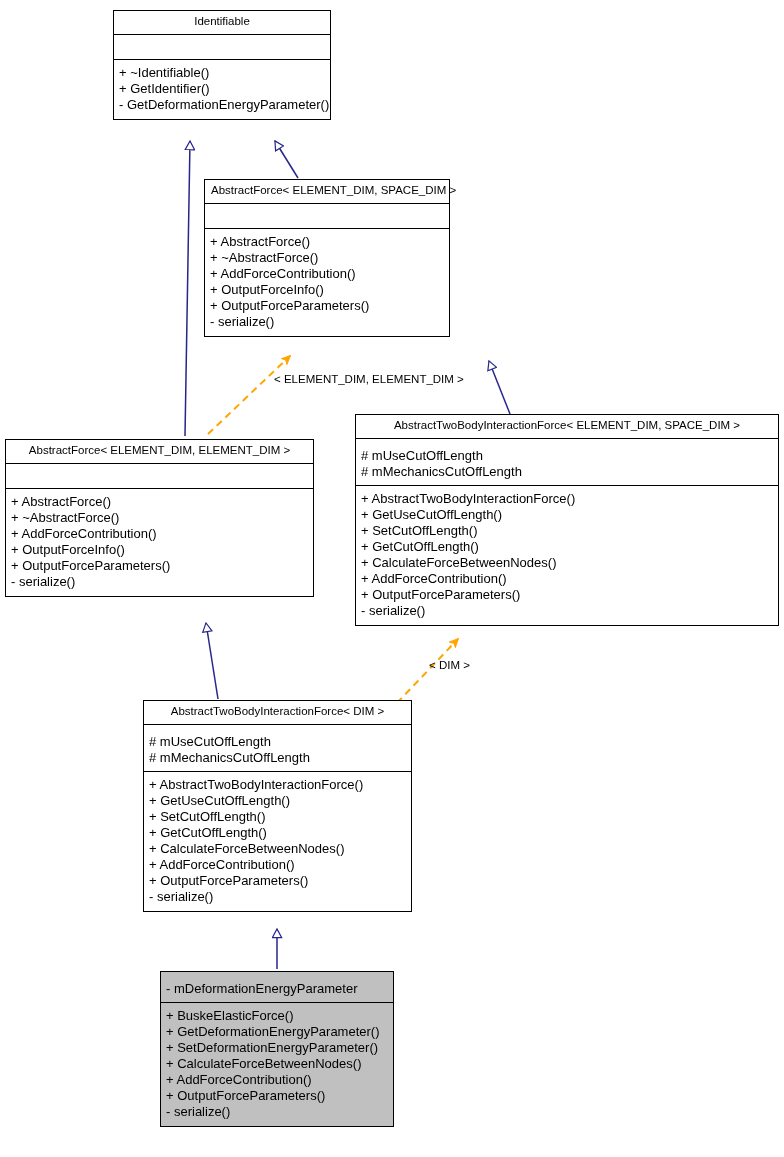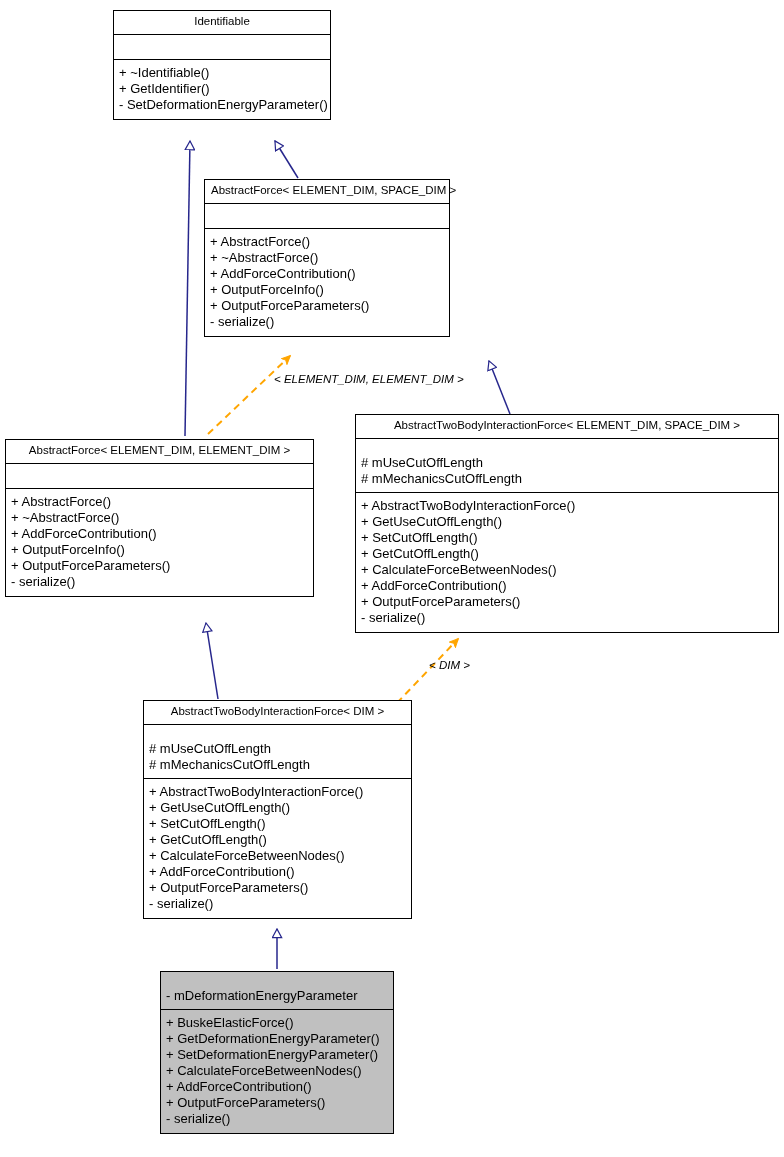--- a/index.html
+++ b/index.html
@@ -43,21 +43,21 @@
   }
   .uml-title {
     text-align: center;
     padding: 5px 6px 6px 6px;
     border-bottom: 1px solid #000000;
     white-space: nowrap;
     font-size: 11.5px;
   }
   .uml-attrs {
     border-bottom: 1px solid #000000;
-    padding: 16px 5px 5px 5px;
+    padding: 9px 5px 5px 5px;
     min-height: 10px;
     box-sizing: border-box;
   }
   .uml-attrs.empty {
     height: 25px;
     padding: 0;
   }
   .uml-ops {
     padding: 5px 5px 6px 5px;
   }
@@ -66,21 +66,20 @@
     padding: 1px 0 2px 0;
     font-size: 13px;
   }
   .edge-label {
     position: absolute;
     font-size: 11.5px;
     color: #000000;
     white-space: nowrap;
     background: transparent;
     z-index: 6;
-    font-style: italic;
   }
 </style>
 </head>
 <body>
 
 <div id="canvas">
 
   <svg id="edges" viewBox="0 0 784 1157" width="784" height="1157" xmlns="http://www.w3.org/2000/svg">
     <defs>
       <marker id="hollow-tri" markerWidth="11" markerHeight="11" refX="9.5" refY="5.5" orient="auto" markerUnits="userSpaceOnUse">
@@ -119,21 +118,21 @@
       <path d="M397,697 L458,633" fill="none" stroke="#ffa500" stroke-width="2" stroke-dasharray="7,5" marker-end="url(#solid-arrow)"></path>
     </g>
   </svg>
 
   <div class="uml-node" style="left:113px; top:4px; width:218px;">
     <div class="uml-title">Identifiable</div>
     <div class="uml-attrs empty"></div>
     <div class="uml-ops">
       <div class="uml-row">+ ~Identifiable()</div>
       <div class="uml-row">+ GetIdentifier()</div>
-      <div class="uml-row">- SetDeformationEnergyParameter()</div>
+      <div class="uml-row">- GetDeformationEnergyParameter()</div>
     </div>
   </div>
 
   <div class="uml-node" style="left:204px; top:173px; width:246px;">
     <div class="uml-title">AbstractForce&lt; ELEMENT_DIM, SPACE_DIM &gt;</div>
     <div class="uml-attrs empty"></div>
     <div class="uml-ops">
       <div class="uml-row">+ AbstractForce()</div>
       <div class="uml-row">+ ~AbstractForce()</div>
       <div class="uml-row">+ AddForceContribution()</div>

